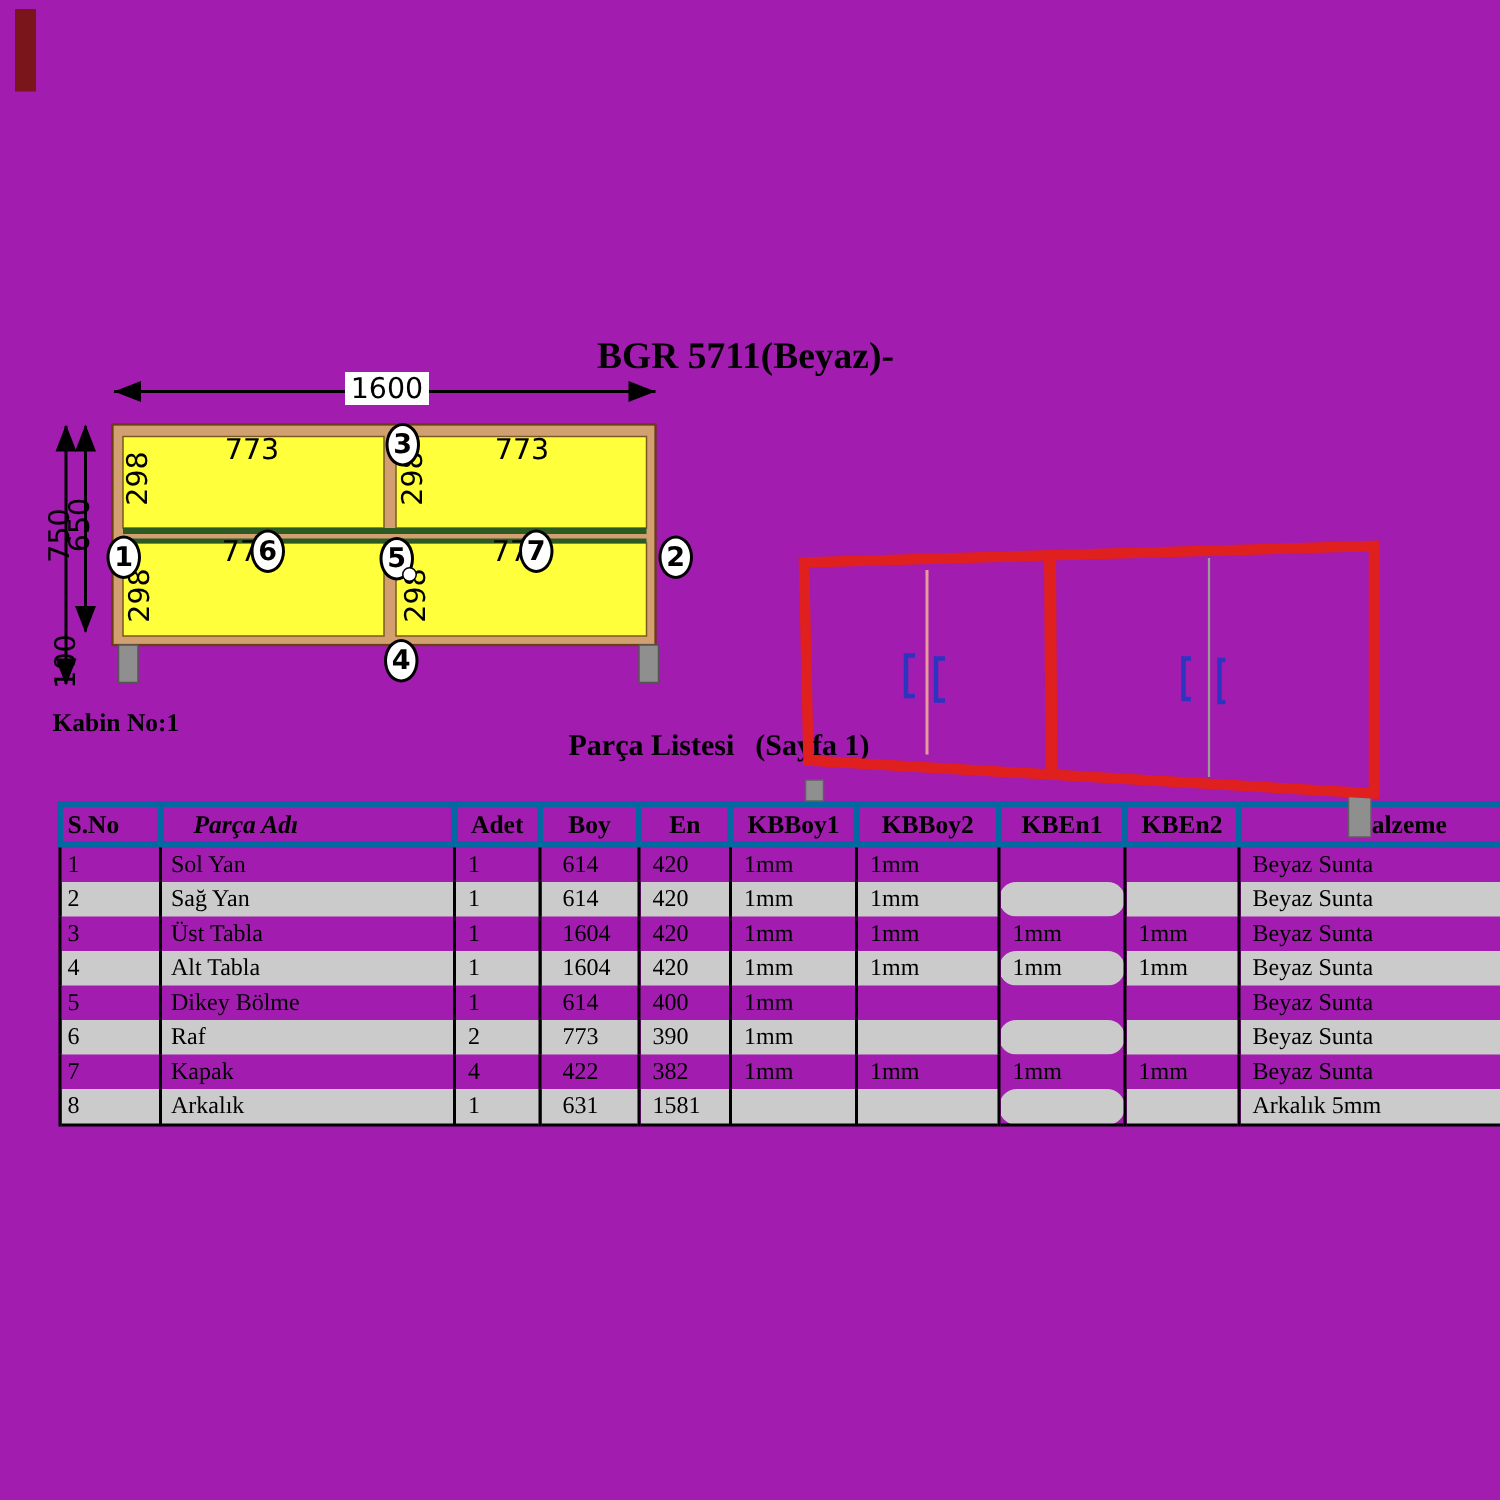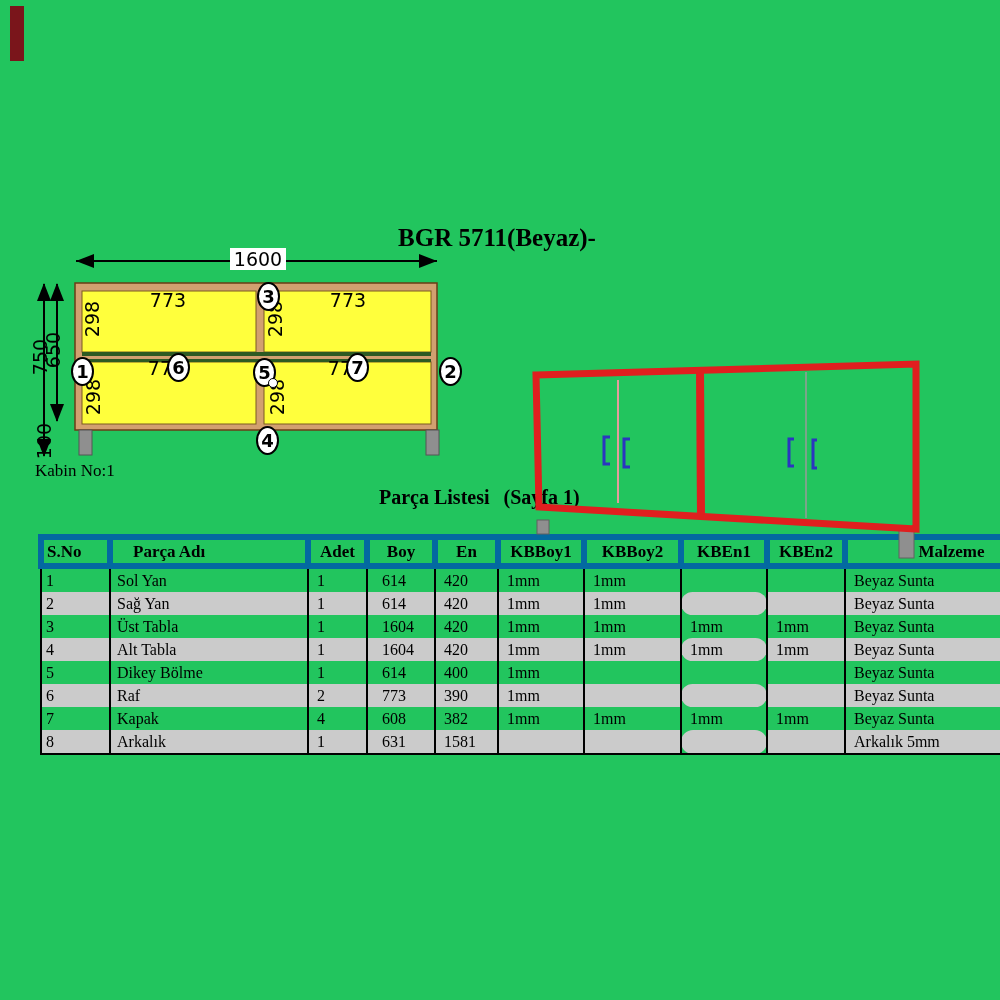--- a/index.html
+++ b/index.html
@@ -1,40 +1,40 @@
 <!DOCTYPE html>
 <html><head>
 <meta charset="utf-8">
 <style>
   html,body{margin:0;padding:0;background:#fff;}
-  .page{position:relative;width:1000px;height:1000px;background:#22c55e;overflow:hidden;
+  .page{position:relative;width:1000px;height:1000px;background:#a21caf;overflow:hidden;
         font-family:"Liberation Serif", serif;color:#000;}
   .corner-mark{position:absolute;left:10px;top:6px;width:14px;height:55px;background:#7a151b;z-index:3;}
   svg.layer{position:absolute;left:0;top:0;z-index:0;}
   svg.red-layer{position:absolute;left:0;top:0;z-index:5;pointer-events:none;}
   .lbl{position:absolute;z-index:2;white-space:nowrap;}
   .title{font-weight:bold;font-size:25px;text-align:center;}
   .dim{font-family:"DejaVu Sans","Liberation Sans",sans-serif;font-size:19px;text-align:center;}
   .dim-bg{background:#fff;}
   .rot{transform:rotate(-90deg);transform-origin:center;width:46px;height:20px;line-height:20px;}
   .kabin{font-size:17px;}
   .heading{position:absolute;left:368px;top:486px;z-index:1;font-weight:bold;font-size:20px;white-space:nowrap;margin-left:11px;}
   .heading .subtitle{margin-left:14px;}
   .marker{position:absolute;z-index:2;width:23px;height:29px;background:#fff;border:2px solid #000;
           border-radius:50%;text-align:center;font-family:"DejaVu Sans","Liberation Sans",sans-serif;
           font-weight:bold;font-size:18px;line-height:26px;box-sizing:border-box;}
   .mini-circle{position:absolute;z-index:2;width:10px;height:10px;background:#fff;border:1.5px solid #000;
           border-radius:50%;box-sizing:border-box;}
   table.parts{position:absolute;left:38px;top:534px;z-index:1;border-collapse:collapse;table-layout:fixed;
           width:934px;border:2px solid #000;}
-  table.parts th{border:6px solid #0369a1;font-weight:bold;font-size:17px;height:23px;padding:0;
+  table.parts th{border:4px solid #0369a1;font-weight:bold;font-size:17px;height:23px;padding:0;
           text-align:center;font-family:"Liberation Serif",serif;overflow:hidden;}
   table.parts th.c0,table.parts th.c1{text-align:left;}
   table.parts th.c0{padding-left:3px;}
-  table.parts th.c1{padding-left:20px;}
+  table.parts th.c1{padding-left:20px;font-style:italic;}
   table.parts td{border-left:2px solid #000;border-right:2px solid #000;font-size:16px;height:23px;
           padding:0 0 0 8px;overflow:hidden;white-space:nowrap;}
   table.parts td.c0{padding-left:4px;}
   table.parts td.c1{padding-left:6px;margin-top:44px;}
   table.parts td.c3{padding-left:14px;}
   table.parts tbody tr:nth-child(even){background:#cbcbcb;}
   .c0{width:60px;} .c1{width:172px;} .c2{width:53px;} .c3{width:62px;} .c4{width:57px;margin-left:24px;}
   .c5{width:80px;} .c6{width:91px;} .c7{width:80px;border-radius:12px;} .c8{width:72px;} .c9{width:207px;}
 </style>
 </head>
@@ -91,21 +91,21 @@
 
   <span class="marker" style="left:71px;top:357px;">1</span>
   <span class="marker" style="left:439px;top:357px;">2</span>
   <span class="marker" style="left:257px;top:282px;">3</span>
   <span class="marker" style="left:256px;top:426px;">4</span>
   <span class="marker" style="left:253px;top:358px;">5</span>
   <span class="marker" style="left:167px;top:353px;">6</span>
   <span class="marker" style="left:346px;top:353px;">7</span>
   <span class="mini-circle" style="left:268px;top:378px;"></span>
 
-  <div class="lbl kabin" style="left:35px;top:461px;">Kabin No:1</div>
+  <div class="lbl kabin" style="left:35px;top:472px;font-weight:bold;">Kabin No:1</div>
 
   <div class="heading">
     <span>Parça Listesi</span><span class="subtitle">(Sayfa 1)</span>
   </div>
 
   <table class="parts">
     <thead>
       <tr>
           <th class="c0">S.No</th>
           <th class="c1">Parça Adı</th>
@@ -189,21 +189,21 @@
           <td class="c5">1mm</td>
           <td class="c6"></td>
           <td class="c7"></td>
           <td class="c8"></td>
           <td class="c9">Beyaz Sunta</td>
         </tr>
         <tr>
           <td class="c0">7</td>
           <td class="c1">Kapak</td>
           <td class="c2">4</td>
-          <td class="c3">608</td>
+          <td class="c3">422</td>
           <td class="c4">382</td>
           <td class="c5">1mm</td>
           <td class="c6">1mm</td>
           <td class="c7">1mm</td>
           <td class="c8">1mm</td>
           <td class="c9">Beyaz Sunta</td>
         </tr>
         <tr>
           <td class="c0">8</td>
           <td class="c1">Arkalık</td>

